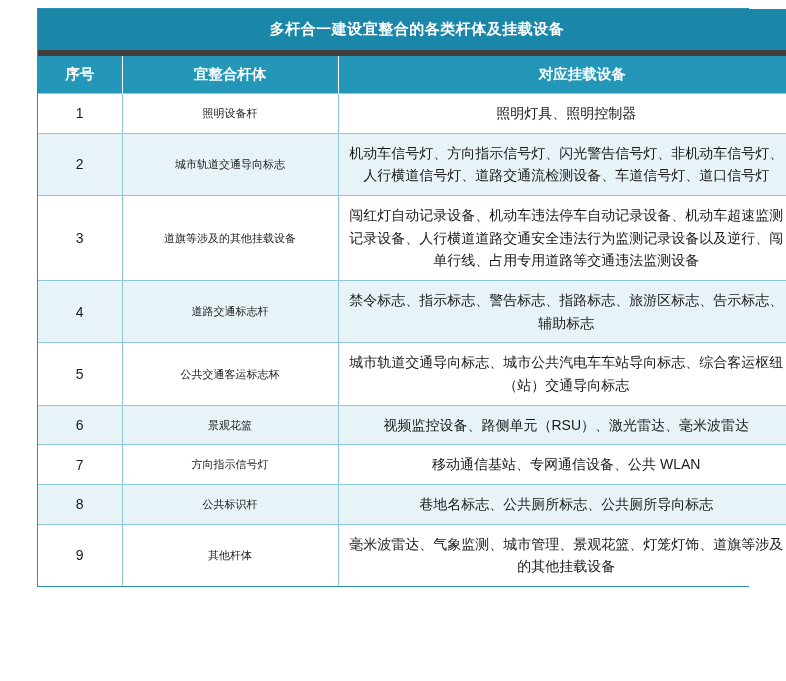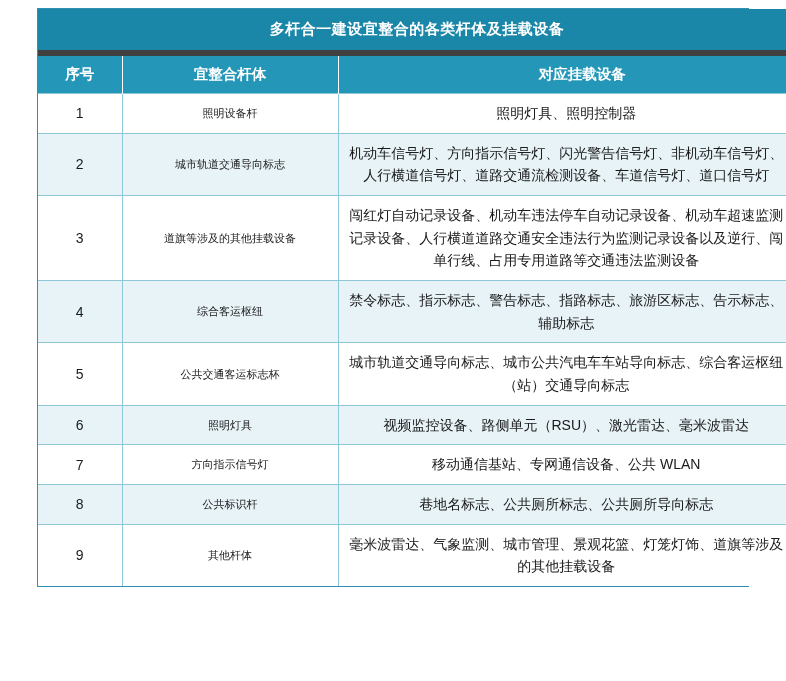--- a/index.html
+++ b/index.html
@@ -111,33 +111,33 @@
       </tr>
 
       <tr class="plain">
         <td class="idx">3</td>
         <td class="name">道旗等涉及的其他挂载设备</td>
         <td class="desc">闯红灯自动记录设备、机动车违法停车自动记录设备、机动车超速监测记录设备、人行横道道路交通安全违法行为监测记录设备以及逆行、闯单行线、占用专用道路等交通违法监测设备</td>
       </tr>
 
       <tr class="alt">
         <td class="idx">4</td>
-        <td class="name">综合客运枢纽</td>
+        <td class="name">道路交通标志杆</td>
         <td class="desc">禁令标志、指示标志、警告标志、指路标志、旅游区标志、告示标志、辅助标志</td>
       </tr>
 
       <tr class="plain">
         <td class="idx">5</td>
         <td class="name">公共交通客运标志杯</td>
         <td class="desc">城市轨道交通导向标志、城市公共汽电车车站导向标志、综合客运枢纽（站）交通导向标志</td>
       </tr>
 
       <tr class="alt">
         <td class="idx">6</td>
-        <td class="name">照明灯具</td>
+        <td class="name">景观花篮</td>
         <td class="desc">视频监控设备、路侧单元（RSU）、激光雷达、毫米波雷达</td>
       </tr>
 
       <tr class="plain">
         <td class="idx">7</td>
         <td class="name">方向指示信号灯</td>
         <td class="desc">移动通信基站、专网通信设备、公共 WLAN</td>
       </tr>
 
       <tr class="alt">

